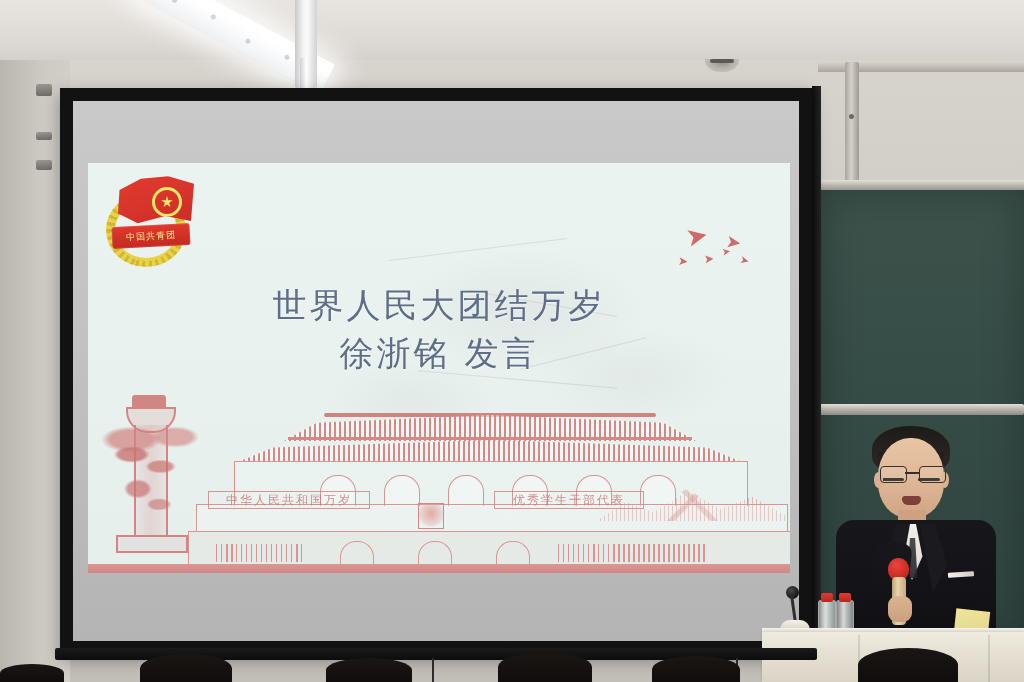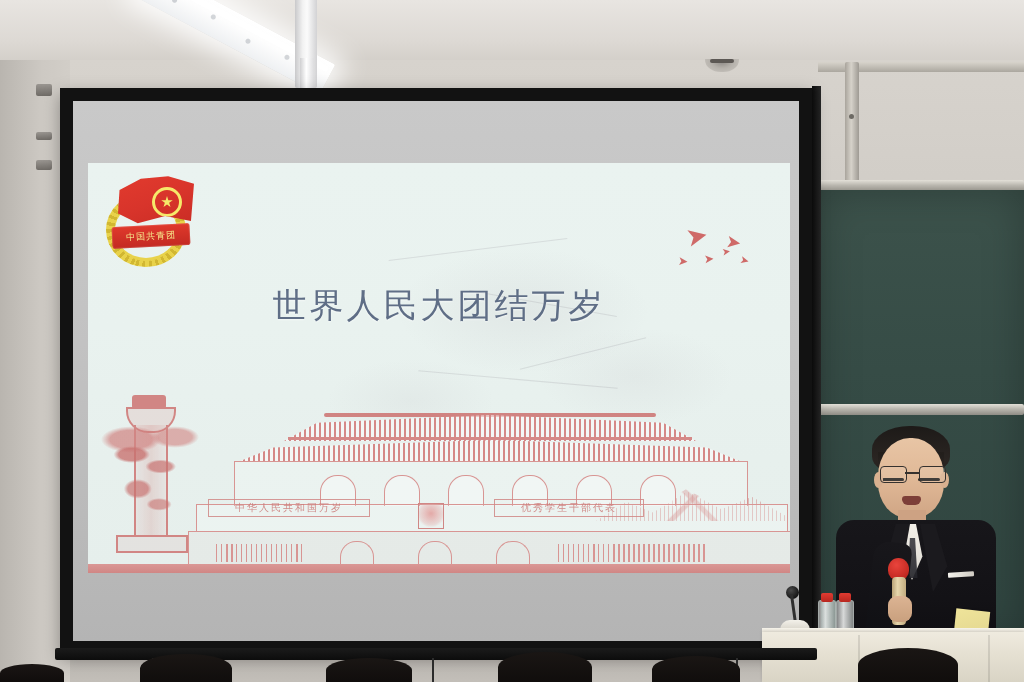--- a/index.html
+++ b/index.html
@@ -249,23 +249,23 @@
     position:absolute;bottom:11px;height:18px;
     background:repeating-linear-gradient(90deg,#d78e8c 0 1.5px,transparent 1.5px 5px);
   }
 
   .tam-terrace{
     position:absolute;left:108px;bottom:41px;width:590px;height:26px;
     border:1.5px solid #d78e8c;
     background:rgba(255,255,255,.22);
   }
   .tam-banner{
-    position:absolute;bottom:56px;height:16px;
+    position:absolute;bottom:64px;height:16px;
     border:1.5px solid #cf7f7d;
-    color:#c96f6d;font-size:10px;letter-spacing:2px;
+    color:#c96f6d;font-size:12px;letter-spacing:2px;
     display:flex;align-items:center;justify-content:center;white-space:nowrap;
     font-family:Liberation Serif, serif;opacity:.85;
   }
   .tam-banner.left{left:120px;width:160px;}
   .tam-banner.right{left:406px;width:148px;}
   .tam-portrait{
     position:absolute;left:330px;bottom:44px;width:24px;height:24px;
     border:1.5px solid #cf7f7d;
     background:radial-gradient(circle at 50% 40%,#e3a3a1 0%,rgba(227,163,161,.35) 60%,transparent 75%);
   }
@@ -603,20 +603,21 @@
       <span class="bird b1">➤</span>
       <span class="bird b2">➤</span>
       <span class="bird b3">➤</span>
       <span class="bird b4">➤</span>
       <span class="bird b5">➤</span>
       <span class="bird b6">➤</span>
     </div>
 
     <div class="slide-title">
       <span>世界人民大团结万岁</span>
+      <span class="line2">徐浙铭 发言</span>
     </div>
 
     <div class="tam">
 
       <div class="mountains"></div>
       <div class="mountain-fill"></div>
 
       <div class="tam-ridge"></div>
       <div class="tam-roof-upper"></div>
       <div class="tam-mid"></div>

